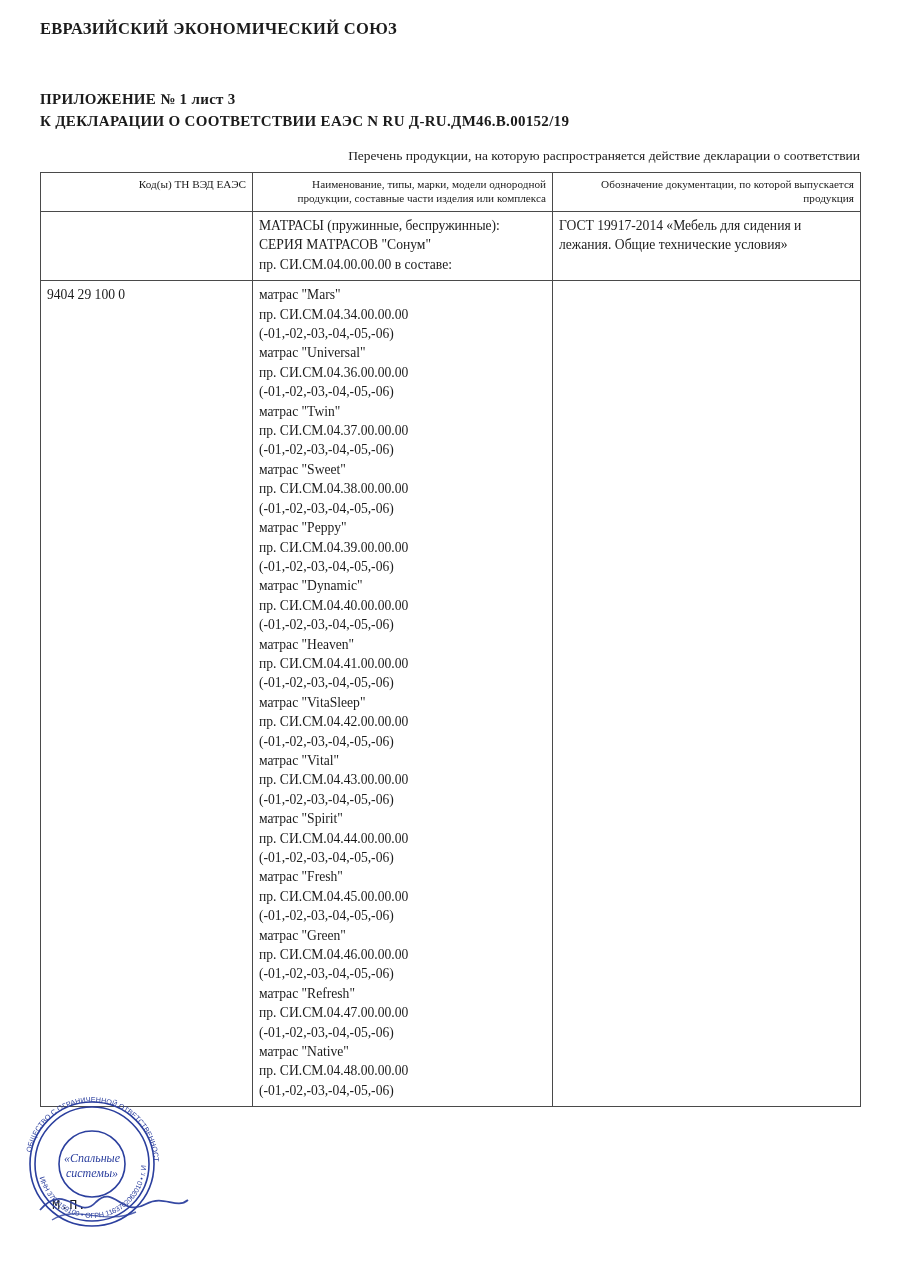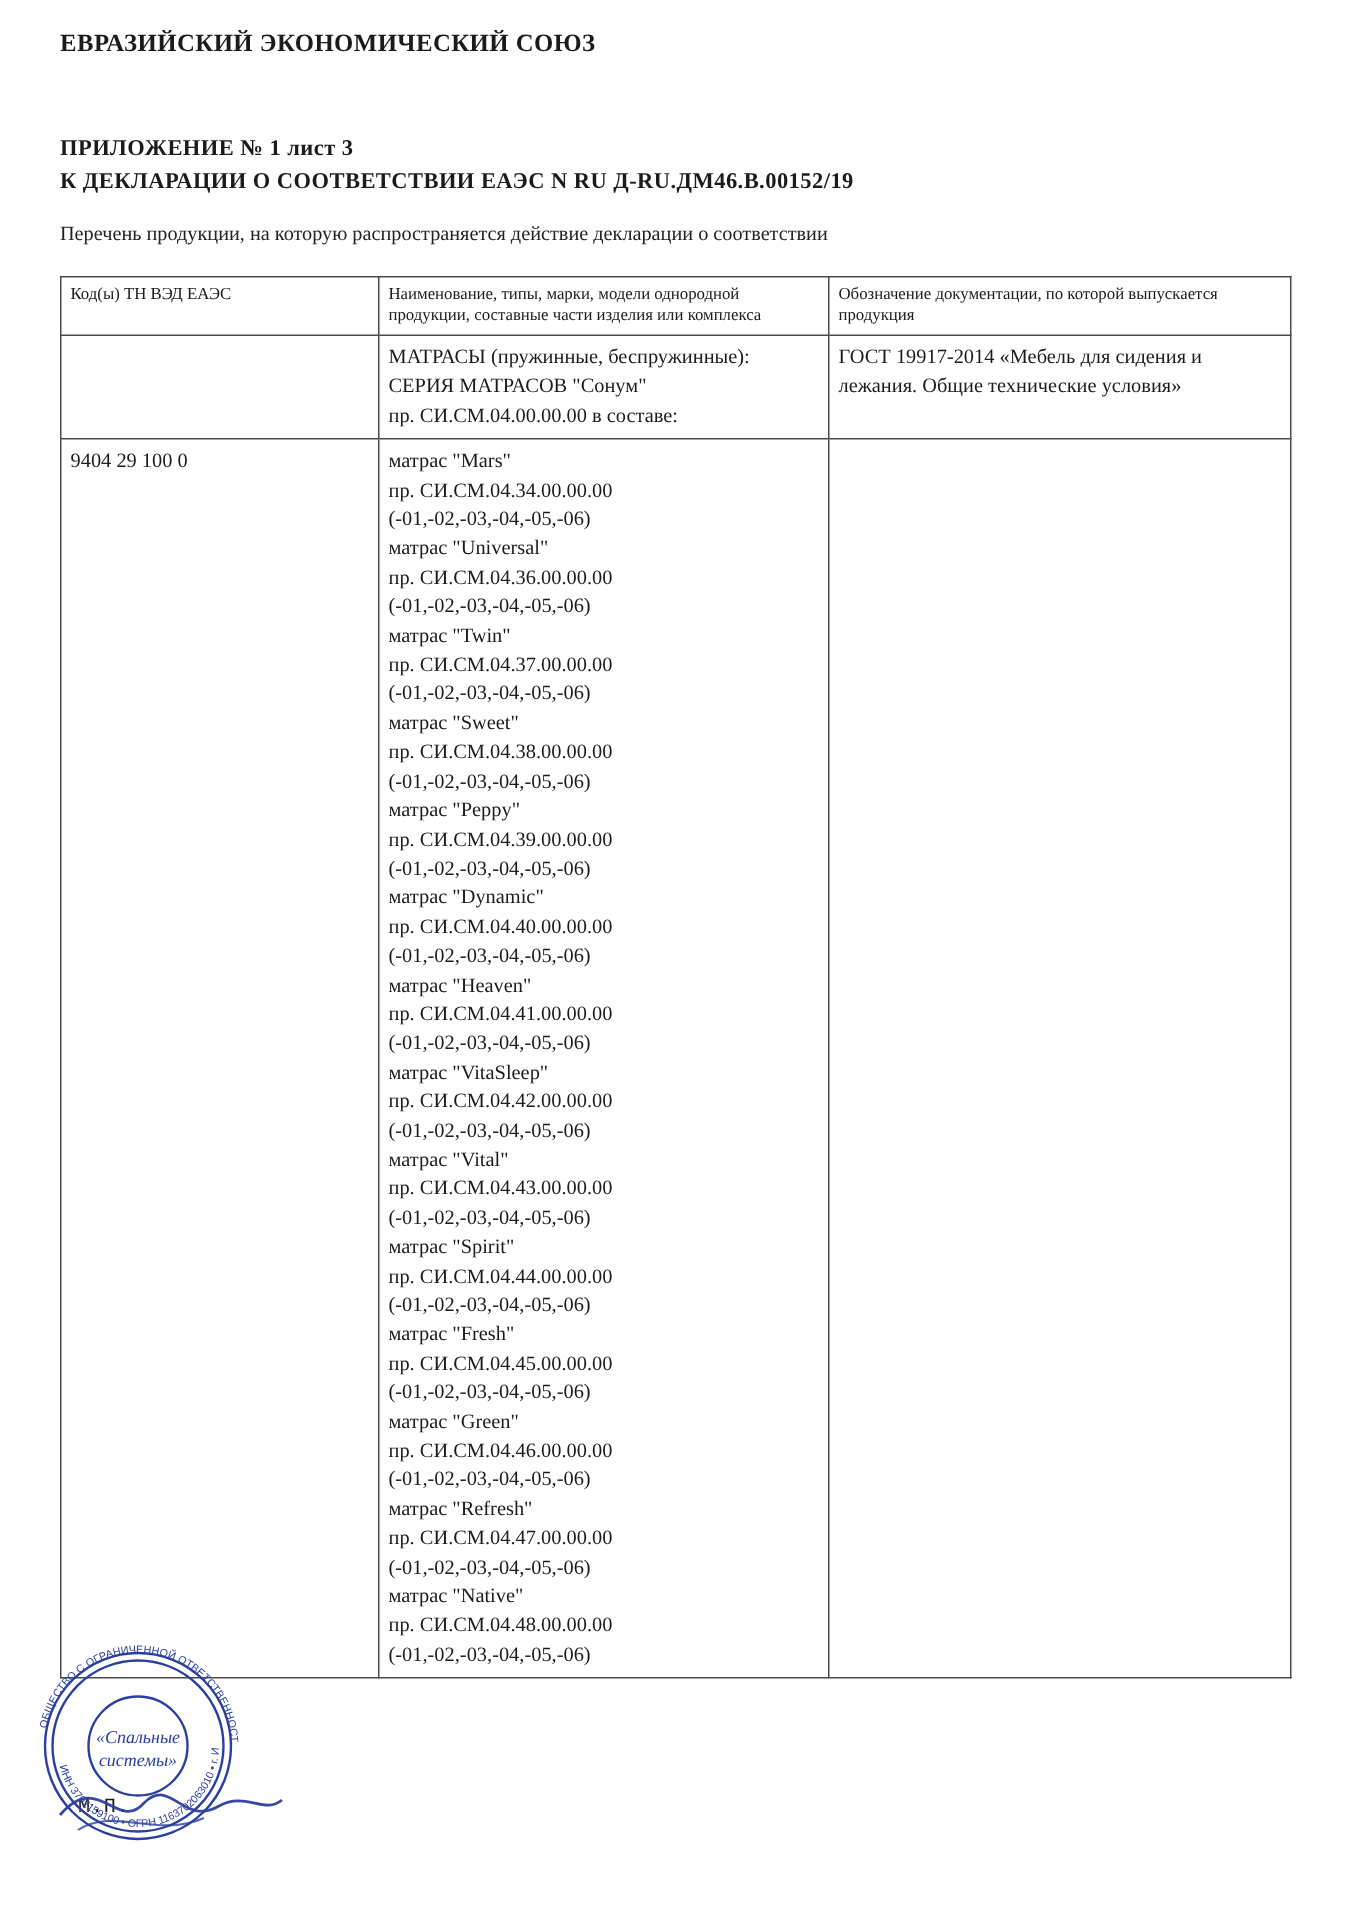--- a/index.html
+++ b/index.html
@@ -27,42 +27,42 @@
     margin-top: 4px;
   }
   .header-line {
     font-weight: bold;
     letter-spacing: 0.3px;
   }
   .h1 { font-size: 16.5px; line-height: 22px; }
   .h2 { font-size: 15px; line-height: 22px; margin-top: 48px; }
   .h3 { font-size: 15px; line-height: 22px; }
   .subtitle {
-    text-align: left;
+    text-align: right;
     font-size: 13.5px;
     margin-top: 16px;
-    margin-bottom: 20px;
+    margin-bottom: 8px;
     color: #222;
   }
   table.doc {
     width: 820px;
     margin: 0 auto;
     border-collapse: collapse;
     table-layout: fixed;
   }
   table.doc td, table.doc th {
     border: 1px solid #4a4a4a;
     vertical-align: top;
     padding: 4px 6px 6px 6px;
   }
   col.c1 { width: 212px; }
   col.c2 { width: 300px; }
   col.c3 { width: 308px; }
   .th {
-    text-align: left;
+    text-align: right;
     font-size: 11.2px;
     line-height: 14px;
     font-weight: normal;
     padding: 5px 8px 7px 8px;
   }
   .cellline {
     font-size: 13.6px;
     line-height: 19.4px;
     white-space: pre;
   }

